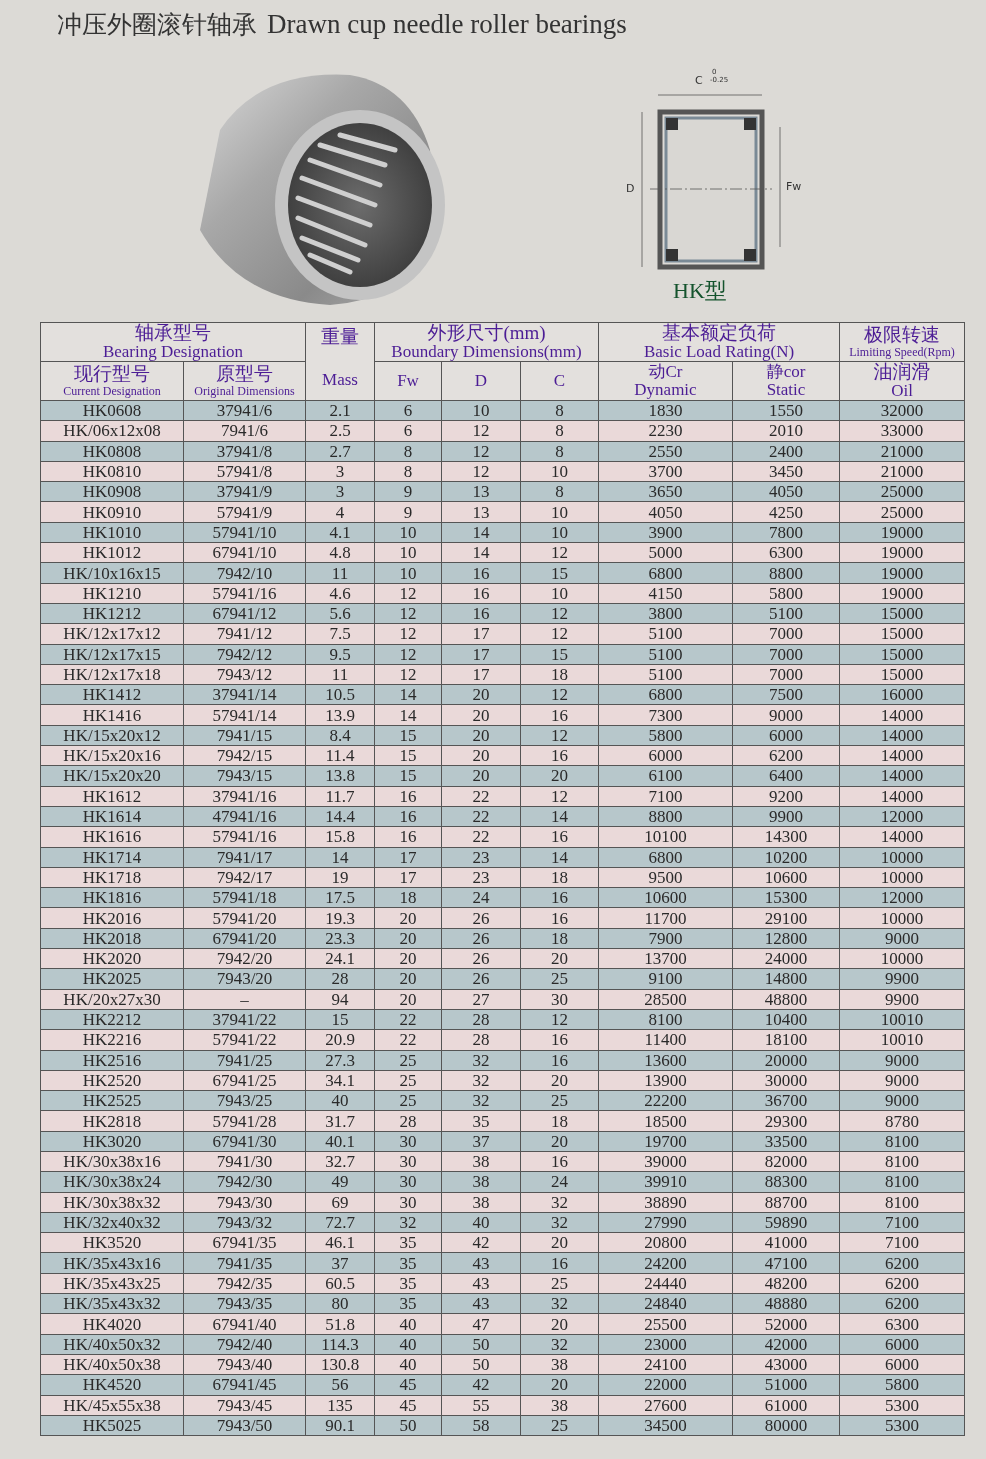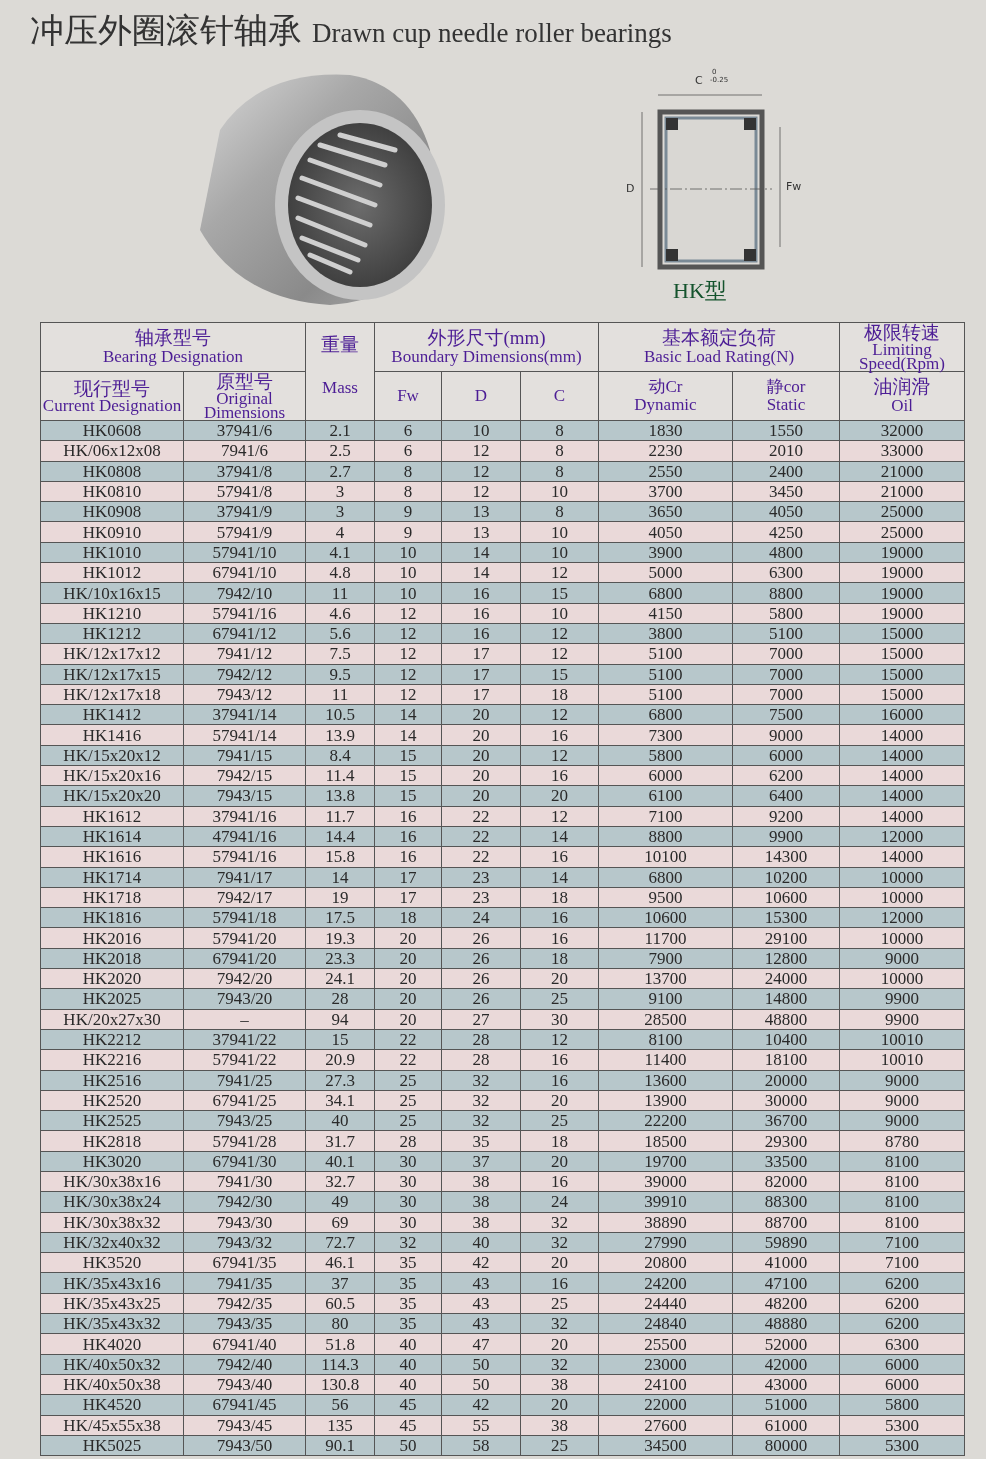--- a/index.html
+++ b/index.html
@@ -1,30 +1,30 @@
 <!DOCTYPE html>
 <html><head>
 <meta charset="utf-8">
 <style>
   html,body{margin:0;padding:0;}
   body{width:986px;height:1459px;background:#dcdad6;font-family:"Liberation Serif","DejaVu Serif",serif;color:#2a2a2a;position:relative;overflow:hidden;}
   .title{position:absolute;left:30px;top:8px;font-size:27px;color:#333;white-space:nowrap;}
-  .title .cn{font-size:34px;margin-right:10px;}
+  .title .cn{font-size:25px;margin-right:10px;margin-left:27px;}
   .photo{position:absolute;left:180px;top:60px;width:270px;height:250px;}
   .diagram{position:absolute;left:610px;top:62px;width:200px;height:250px;}
   .diag-label{position:absolute;left:673px;top:276px;font-size:22px;color:#14532d;}
   table{position:absolute;left:40px;top:322px;width:924px;border-collapse:collapse;table-layout:fixed;}
   th,td{border:1.5px solid #555;text-align:center;padding:0;line-height:19px;font-weight:normal;}
   th{background:#e3e0dd;color:#4c1d95;}
   td{font-size:17px;height:19.3px;}
   tbody tr:nth-child(odd) td{background:#b7c7cb;}
   tbody tr:nth-child(even) td{background:#ead9d9;}
   .h-cn{font-size:19px;display:block;line-height:20px;}
   .h-en{font-size:17px;display:block;line-height:18px;}
-  .h-sm{font-size:17px;display:block;line-height:14px;}
+  .h-sm{font-size:12px;display:block;line-height:14px;}
   td.des{font-size:17px;}
 </style>
 </head>
 <body>
 
 <div class="title">
   <span class="cn">冲压外圈滚针轴承</span><span>Drawn cup needle roller bearings</span>
 </div>
 
 <svg class="photo" viewBox="0 0 270 250">
@@ -85,21 +85,21 @@
     <col style="width:134px">
       <col style="width:107px">
       <col style="width:125px">
   </colgroup>
   <thead>
     <tr>
       <th colspan="2">
         <span class="h-cn">轴承型号</span>
         <span class="h-en">Bearing Designation</span>
       </th>
-      <th rowspan="2" style="vertical-align:top;padding-top:12px;">
+      <th rowspan="2" style="vertical-align:top;padding-top:4px;">
         <span class="h-cn">重量</span>
         <span class="h-en" style="margin-top:24px">Mass</span>
       </th>
       <th colspan="3">
         <span class="h-cn">外形尺寸(mm)</span>
         <span class="h-en">Boundary Dimensions(mm)</span>
       </th>
       <th colspan="2">
         <span class="h-cn">基本额定负荷</span>
         <span class="h-en">Basic Load Rating(N)</span>
@@ -209,21 +209,21 @@
         <td>25000</td>
       </tr>
       <tr>
         <td class="des">HK1010</td>
         <td class="des">57941/10</td>
         <td>4.1</td>
         <td>10</td>
         <td>14</td>
         <td>10</td>
         <td>3900</td>
-        <td>4800</td>
+        <td>7800</td>
         <td>19000</td>
       </tr>
       <tr>
         <td class="des">HK1012</td>
         <td class="des">67941/10</td>
         <td>4.8</td>
         <td>10</td>
         <td>14</td>
         <td>12</td>
         <td>5000</td>

